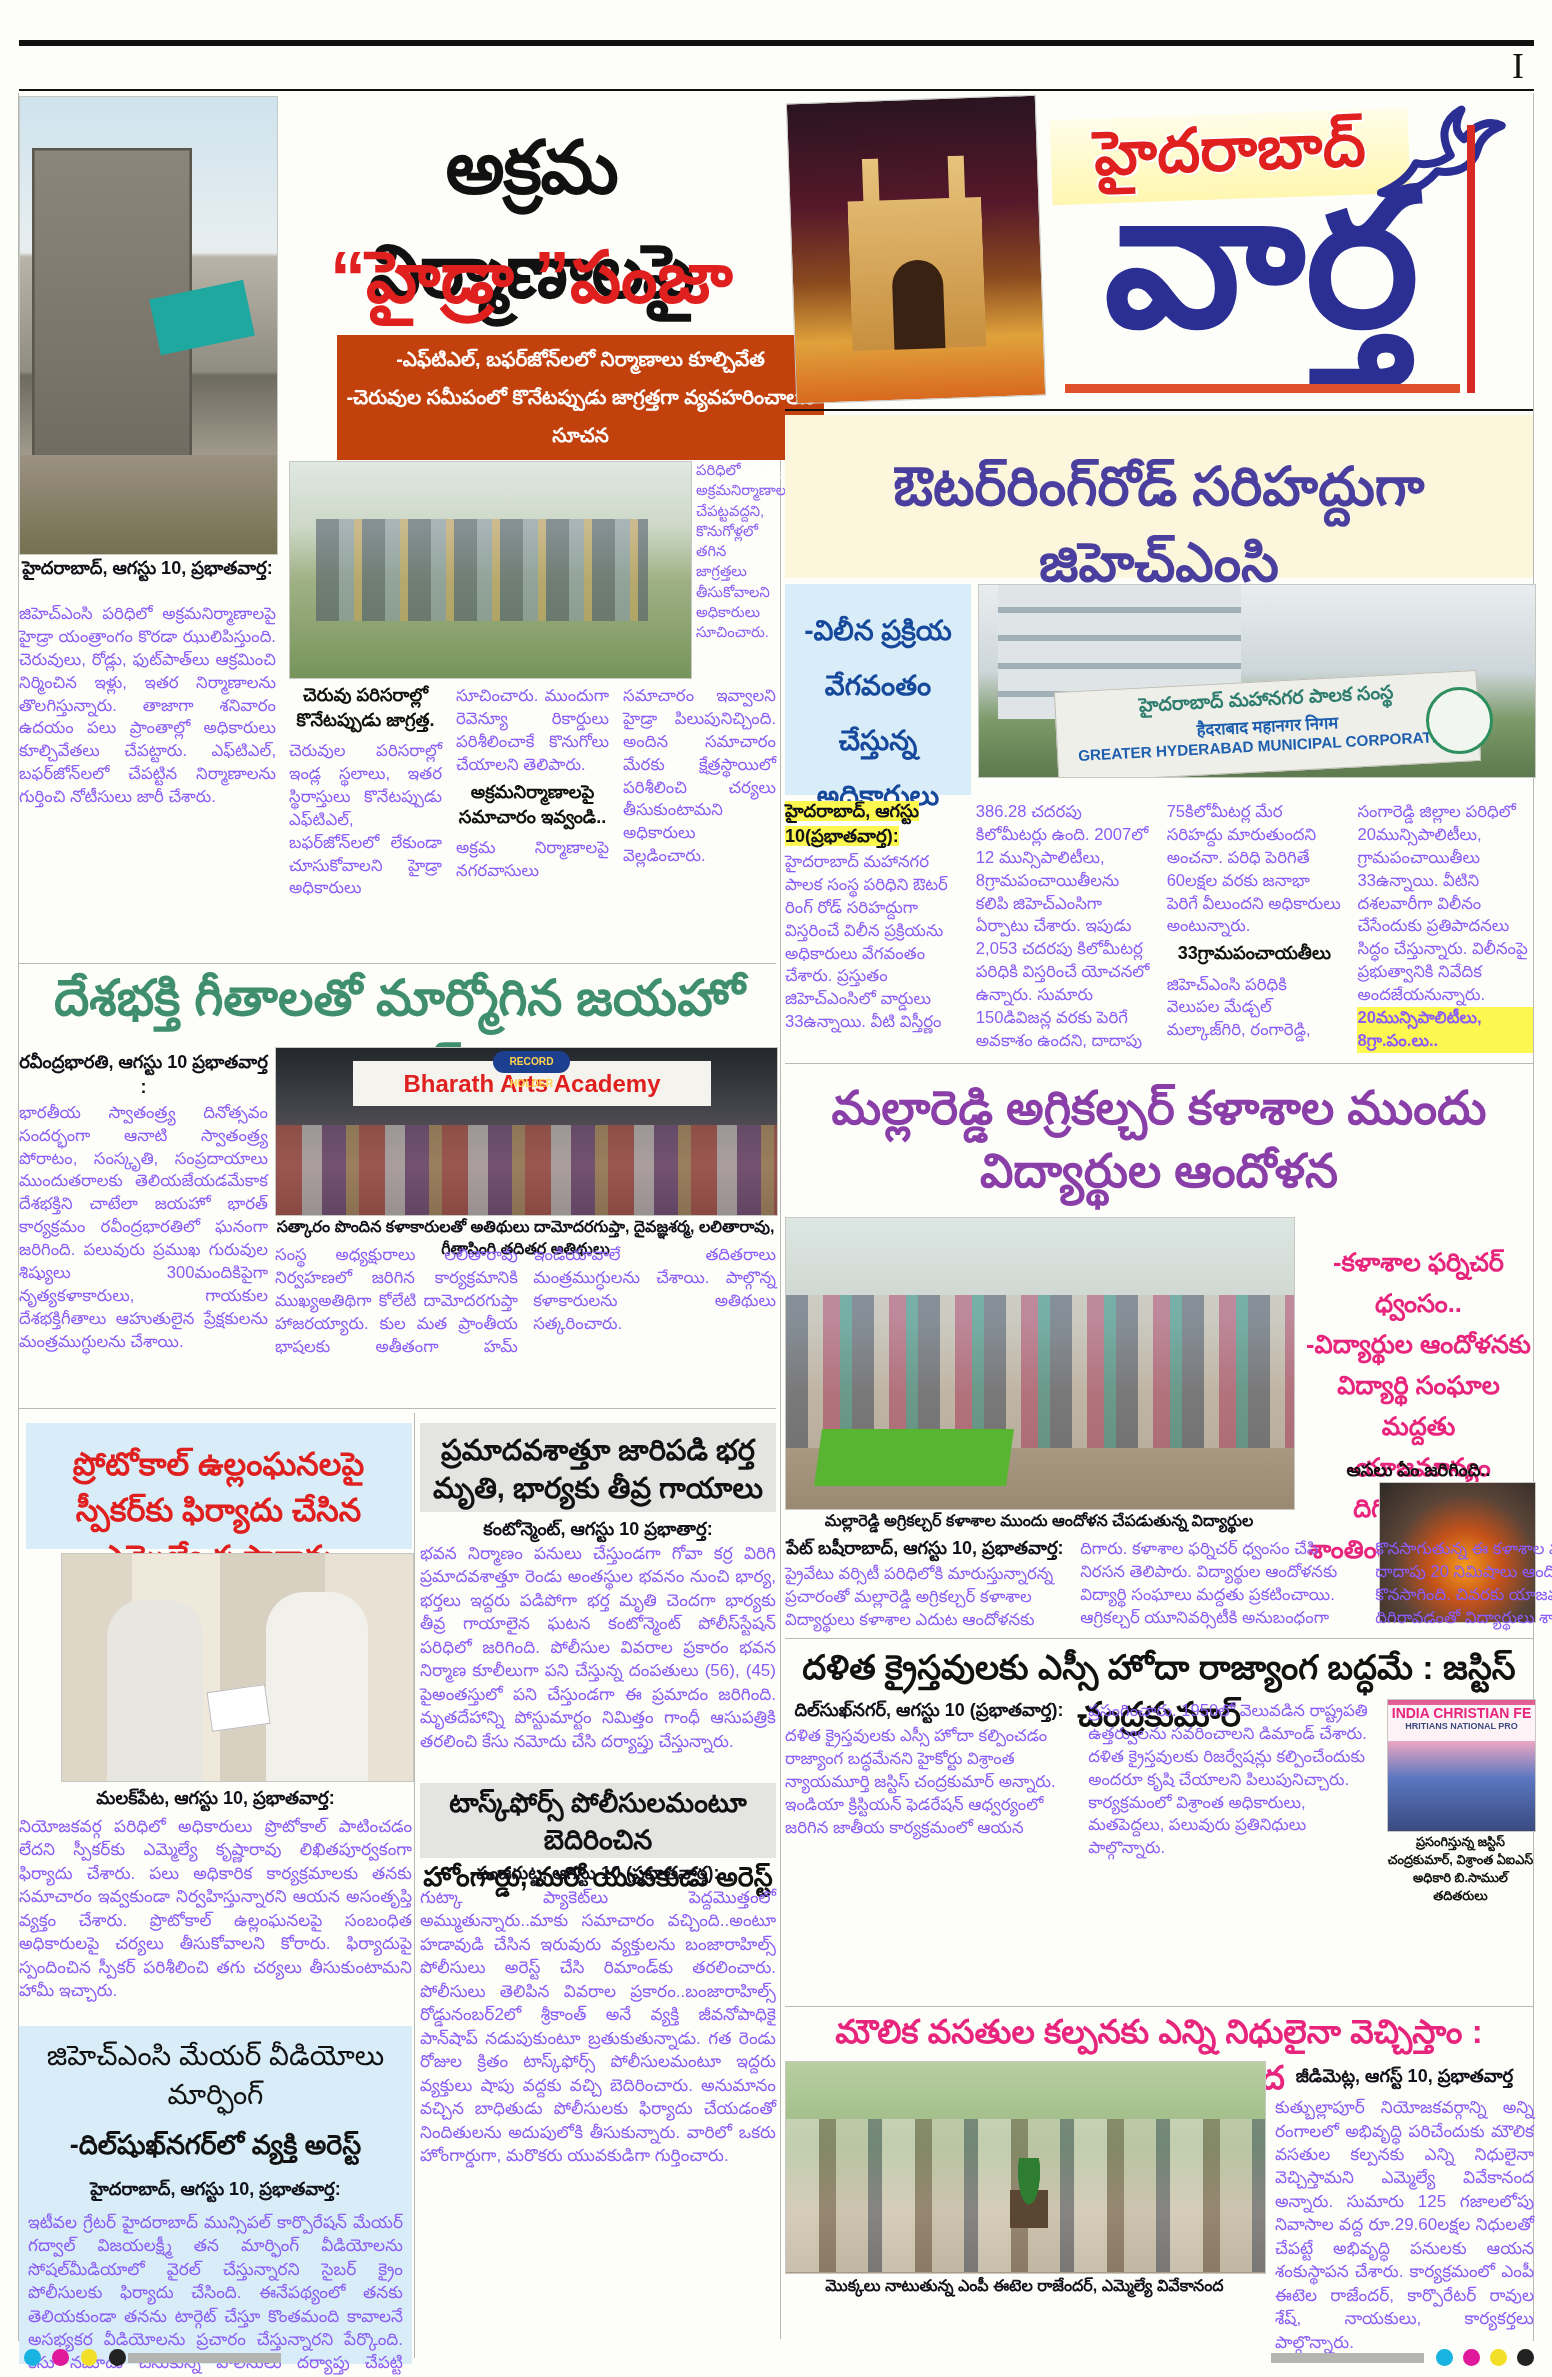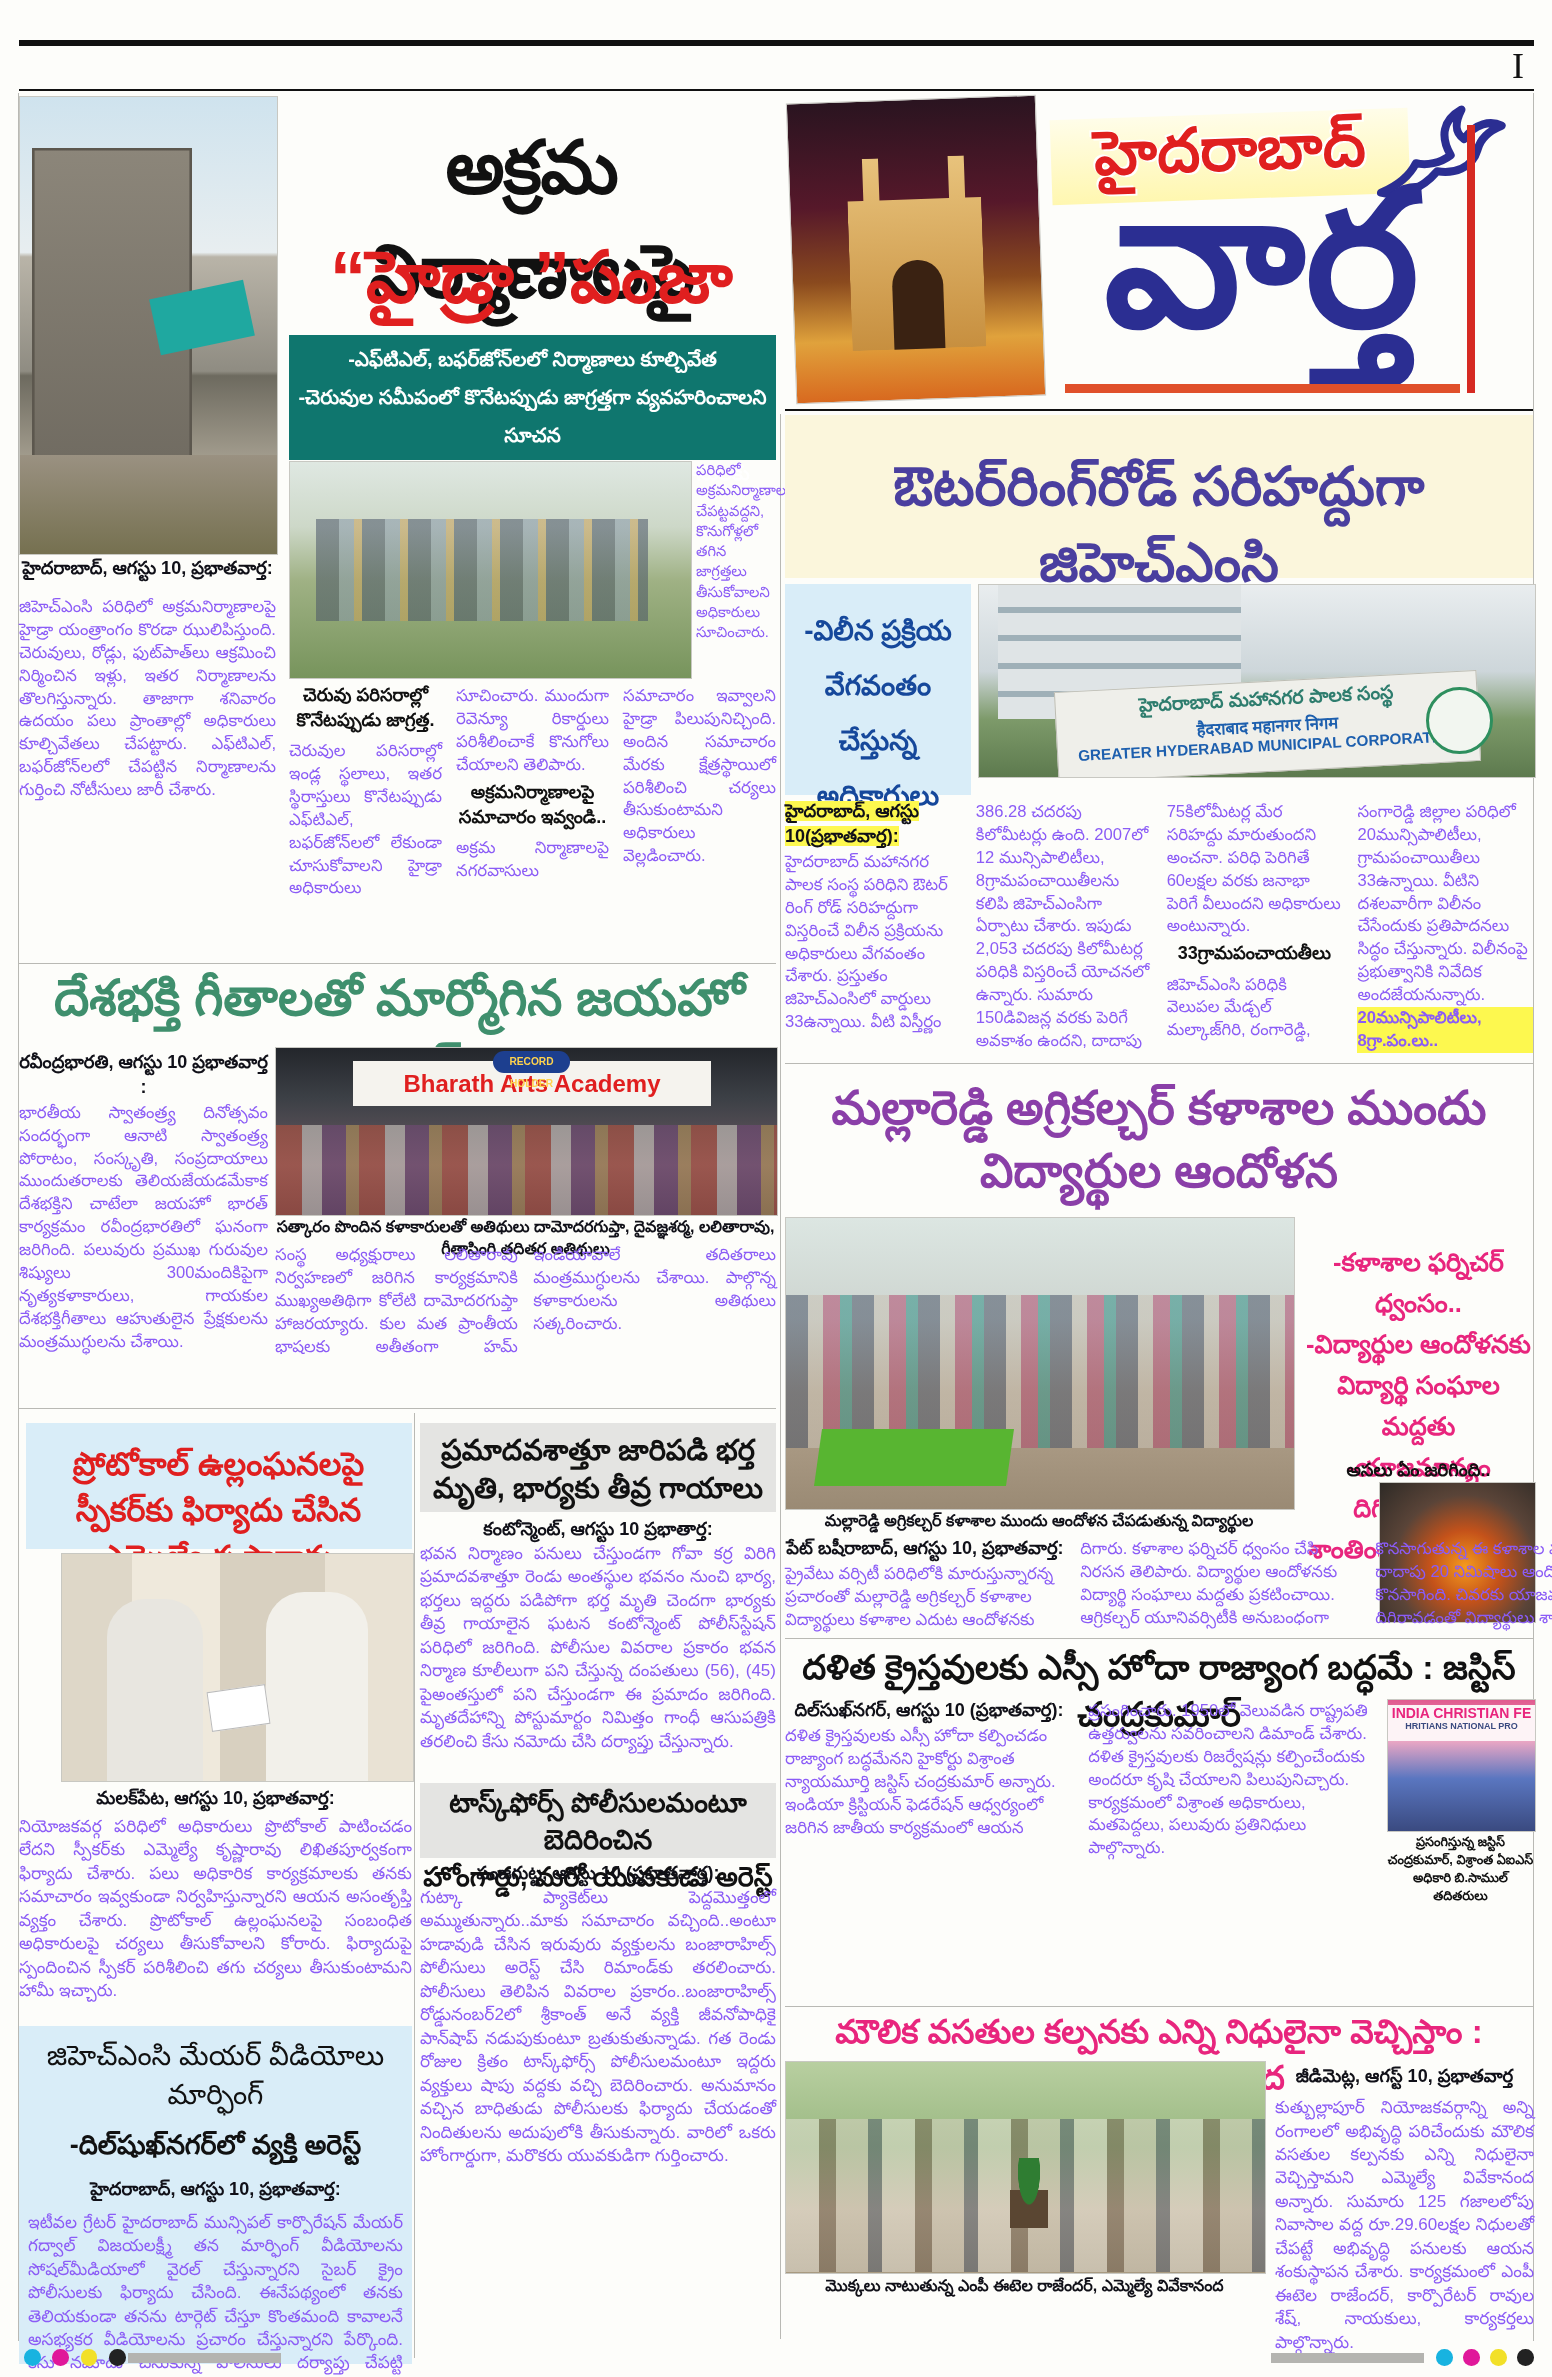--- a/index.html
+++ b/index.html
@@ -15,21 +15,21 @@
   .photo{overflow:hidden;border:0.6px solid #c8c8c2;}
   .hl{background:#fdf84f;}
   
   .brand-blue{color:#2b2e92;font-weight:bold;}
   
   .h-red{color:#e01f1f;}
   .h-green{color:#3f8f6d;}
   .h-purple{color:#8a3fa8;}
   .h-slate{color:#4a3f9f;}
   .h-pink{color:#e8257d;}
-  .bulletbox{background:#0f766e;color:#fff;font-weight:bold;text-align:center;}
+  .bulletbox{background:#c2410c;color:#fff;font-weight:bold;text-align:center;margin-left:48px;}
   .bluebox{background:#d9edf8;}
   .creambox{background:#fbf6dc;}
   .graybox{background:#e4e4e2;}
   .dot{border-radius:50%;display:inline-block;}
   .signboard{background:#efefea;border:1.3px solid #bdbdb4;text-align:center;}
   .signboard .te{color:#2e7d6e;font-weight:bold;}
   .signboard .hi{color:#1d5fae;font-weight:bold;}
   .signboard .en{color:#1d5fae;font-weight:bold;}
 </style>
 </head>
@@ -60,21 +60,21 @@
     <div>-అక్రమ నిర్మాణాలపై సమాచారం ఇవ్వాలని నగరవాసులకు పిలుపు</div>
   </div>
 
   <div class="abs photo" style="left:289px;top:461px;width:401px;height:216px;background:linear-gradient(180deg,#dfe8e2 0%,#cdd8c8 30%,#9fb184 55%,#77945c 100%);">
     <div class="abs" style="left:25.5px;top:57px;width:332px;height:102px;background:repeating-linear-gradient(90deg,#4a5568 0 23px,#8898aa 23px 38px,#caa25a 38px 46px);opacity:.55;"></div>
   </div>
   <div class="abs jtext" style="left:696px;top:460px;width:80px;height:217px;font-size:14.7px;">పరిధిలో అక్రమనిర్మాణాలు చేపట్టవద్దని, కొనుగోళ్లలో తగిన జాగ్రత్తలు తీసుకోవాలని అధికారులు సూచించారు.</div>
 
   <div class="abs" style="left:19px;top:558px;width:257px;height:401px;">
     <div class="dateline">హైదరాబాద్, ఆగస్టు 10, ప్రభాతవార్త:</div>
-    <div class="jtext" style="margin-top:13px;">జిహెచ్ఎంసి పరిధిలో అక్రమనిర్మాణాలపై హైడ్రా యంత్రాంగం కొరడా ఝులిపిస్తుంది. చెరువులు, రోడ్లు, ఫుట్‌పాత్‌లు ఆక్రమించి నిర్మించిన ఇళ్లు, ఇతర నిర్మాణాలను తొలగిస్తున్నారు. తాజాగా శనివారం ఉదయం పలు ప్రాంతాల్లో అధికారులు కూల్చివేతలు చేపట్టారు. ఎఫ్‌టిఎల్, బఫర్‌జోన్‌లలో చేపట్టిన నిర్మాణాలను గుర్తించి నోటీసులు జారీ చేశారు.</div>
+    <div class="jtext" style="margin-top:20px;">జిహెచ్ఎంసి పరిధిలో అక్రమనిర్మాణాలపై హైడ్రా యంత్రాంగం కొరడా ఝులిపిస్తుంది. చెరువులు, రోడ్లు, ఫుట్‌పాత్‌లు ఆక్రమించి నిర్మించిన ఇళ్లు, ఇతర నిర్మాణాలను తొలగిస్తున్నారు. తాజాగా శనివారం ఉదయం పలు ప్రాంతాల్లో అధికారులు కూల్చివేతలు చేపట్టారు. ఎఫ్‌టిఎల్, బఫర్‌జోన్‌లలో చేపట్టిన నిర్మాణాలను గుర్తించి నోటీసులు జారీ చేశారు.</div>
   </div>
 
   <div class="abs" style="left:289px;top:685px;width:487px;height:275px;column-count:3;column-gap:14px;">
     <div class="subhead" style="margin-top:0;">చెరువు పరిసరాల్లో కొనేటప్పుడు జాగ్రత్త.</div>
     <div class="jtext">చెరువుల పరిసరాల్లో ఇండ్ల స్థలాలు, ఇతర స్థిరాస్తులు కొనేటప్పుడు ఎఫ్‌టిఎల్, బఫర్‌జోన్‌లలో లేకుండా చూసుకోవాలని హైడ్రా అధికారులు సూచించారు. ముందుగా రెవెన్యూ రికార్డులు పరిశీలించాకే కొనుగోలు చేయాలని తెలిపారు.</div>
     <div class="subhead">అక్రమనిర్మాణాలపై సమాచారం ఇవ్వండి..</div>
     <div class="jtext">అక్రమ నిర్మాణాలపై నగరవాసులు సమాచారం ఇవ్వాలని హైడ్రా పిలుపునిచ్చింది. అందిన సమాచారం మేరకు క్షేత్రస్థాయిలో పరిశీలించి చర్యలు తీసుకుంటామని అధికారులు వెల్లడించారు.</div>
   </div>
 
   <div class="abs photo" style="left:791px;top:99px;width:248px;height:299px;transform:rotate(-2deg);background:linear-gradient(180deg,#2a1420 0%,#56182a 35%,#8a4a1e 60%,#e0a23c 80%,#d8691f 100%);">

